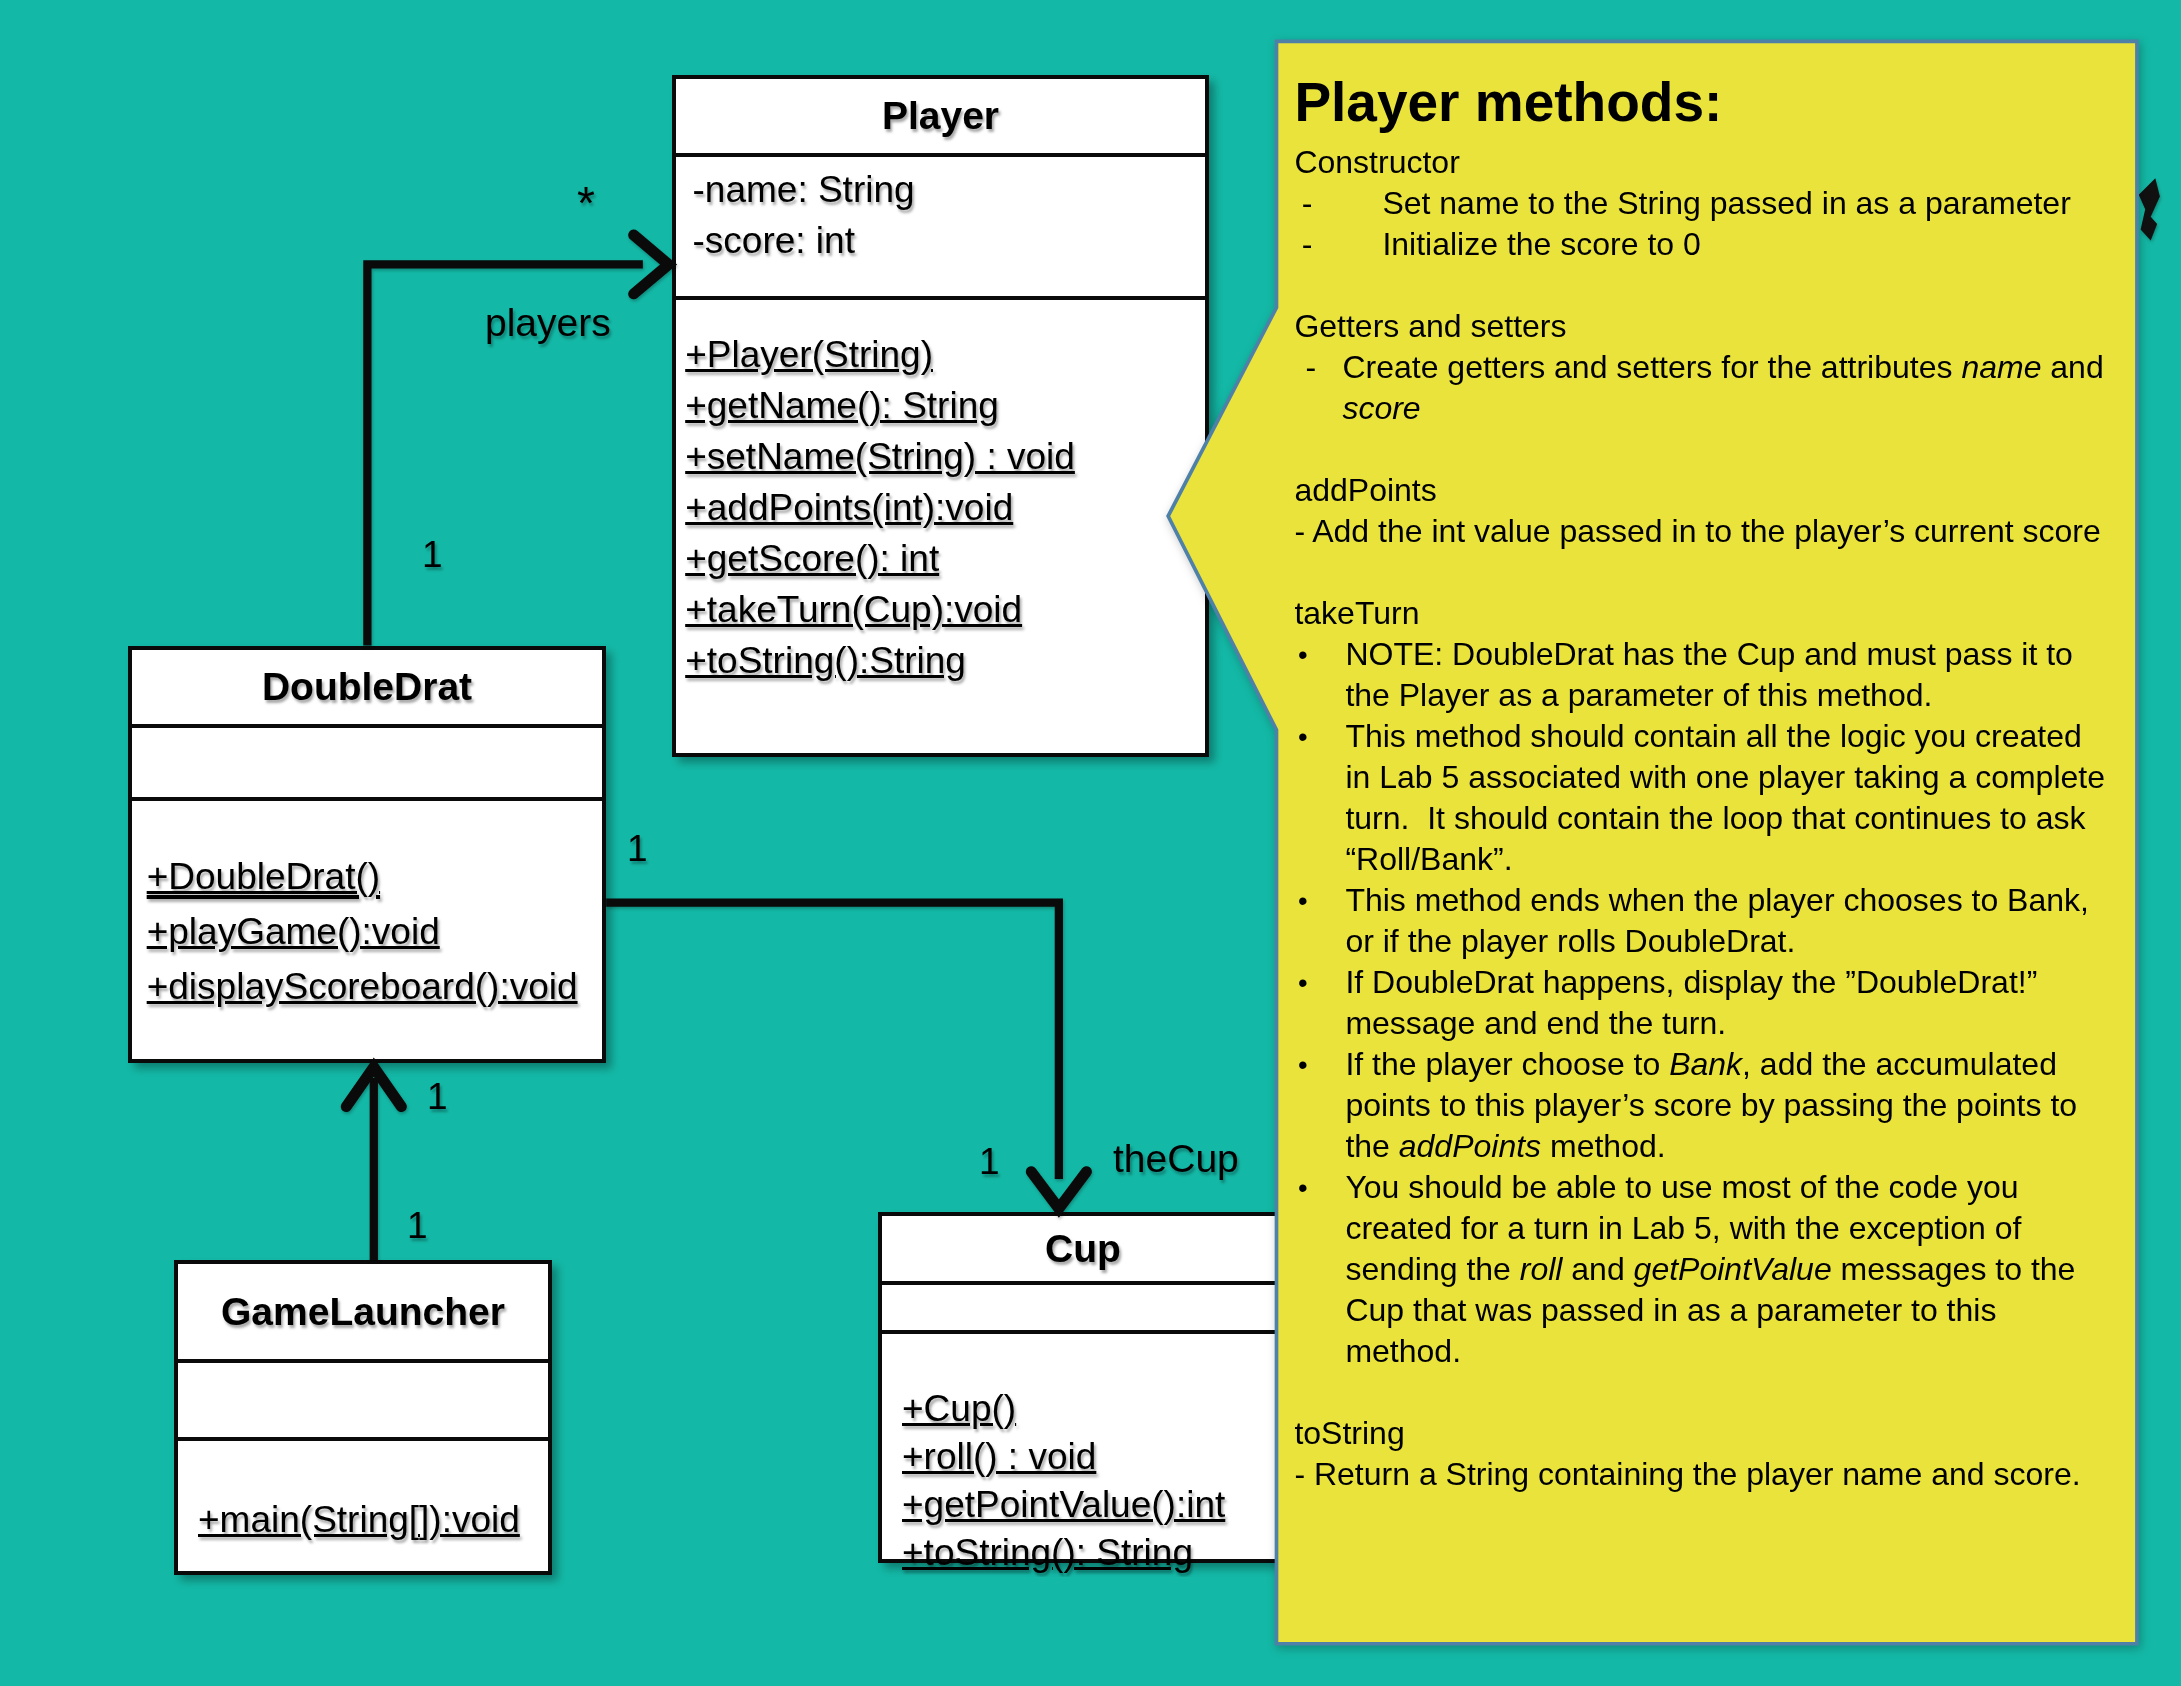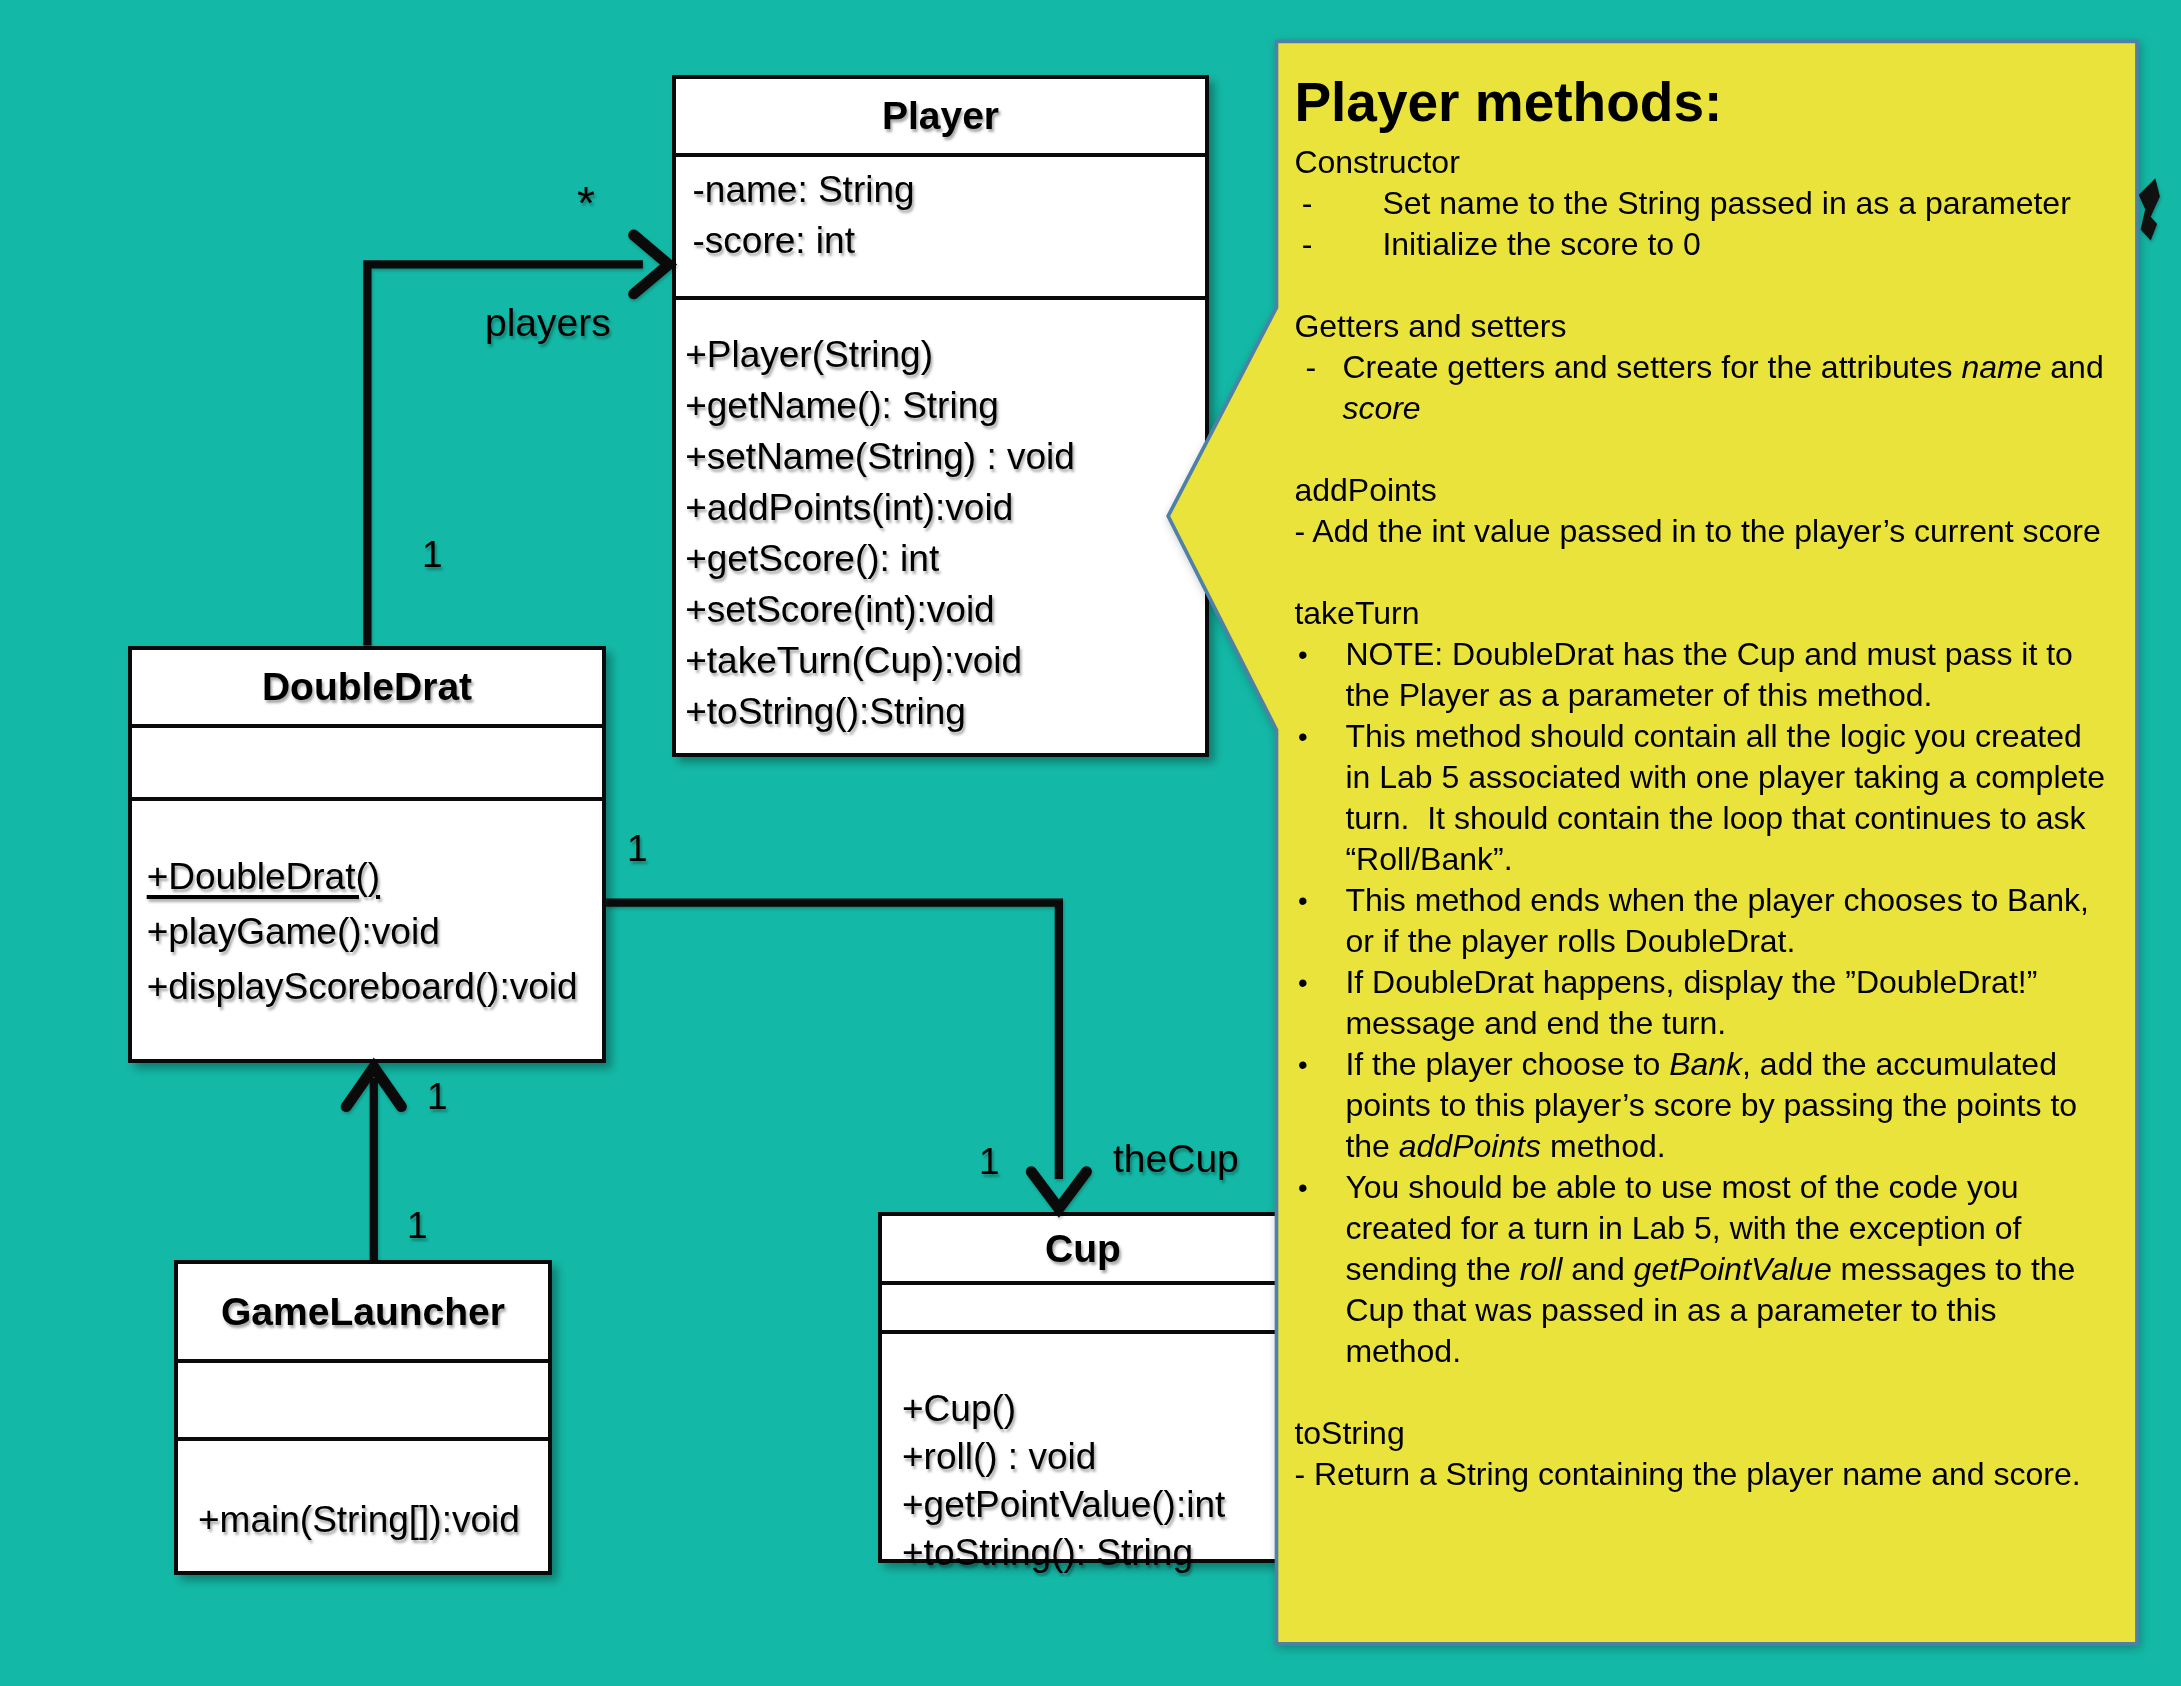--- a/index.html
+++ b/index.html
@@ -8,21 +8,21 @@
 
   
   .uml{position:absolute;background:#fff;border:4.6px solid #0a0a0a;box-sizing:border-box;
        box-shadow:5.5px 6.4px 8.3px rgba(0,0,0,0.32);}
   .uml-title{display:flex;align-items:center;justify-content:center;
              font-size:39px;font-weight:600;border-bottom:4.6px solid #0a0a0a;box-sizing:border-box;
              text-shadow:1.8px 2.8px 2.8px rgba(0,0,0,0.35);}
   .uml-attrs{border-bottom:4.6px solid #0a0a0a;box-sizing:border-box;overflow:hidden;}
   .uml-attrs .line,.uml-methods .line{font-size:37px;white-space:nowrap;
              text-shadow:1.8px 2.8px 2.8px rgba(0,0,0,0.35);}
-  .uml-methods{box-sizing:border-box;overflow:hidden;}
+  .uml-methods{box-sizing:border-box;overflow:hidden;text-decoration:underline;}
   .uml u{text-decoration-thickness:3.7px;text-underline-offset:5.5px;}
 
   
   #box-player {left:672px;top:75px;width:537px;height:682px;}
   #box-player .uml-title{height:78px;}
   #box-player .uml-attrs{height:143px;padding:7.3px 0 0 16.5px;}
   #box-player .uml-attrs .line{line-height:51px;}
   #box-player .uml-methods{padding:29px 0 0 9.2px;}
   #box-player .uml-methods .line{line-height:51px;}
 
@@ -85,21 +85,20 @@
     <div class="uml-attrs">
         <div class="line">-name: String</div>
         <div class="line">-score: int</div>
       </div>
     <div class="uml-methods">
         <div class="line">+Player(String)</div>
         <div class="line">+getName(): String</div>
         <div class="line">+setName(String) : void</div>
         <div class="line">+addPoints(int):void</div>
         <div class="line">+getScore(): int</div>
-        <div class="line">+setScore(int):void</div>
         <div class="line">+takeTurn(Cup):void</div>
         <div class="line">+toString():String</div>
       </div>
   </div>
 
   <div class="uml" id="box-doubledrat">
     <div class="uml-title">DoubleDrat</div>
     <div class="uml-attrs"></div>
     <div class="uml-methods">
         <div class="line"><u>+DoubleDrat()</u></div>

